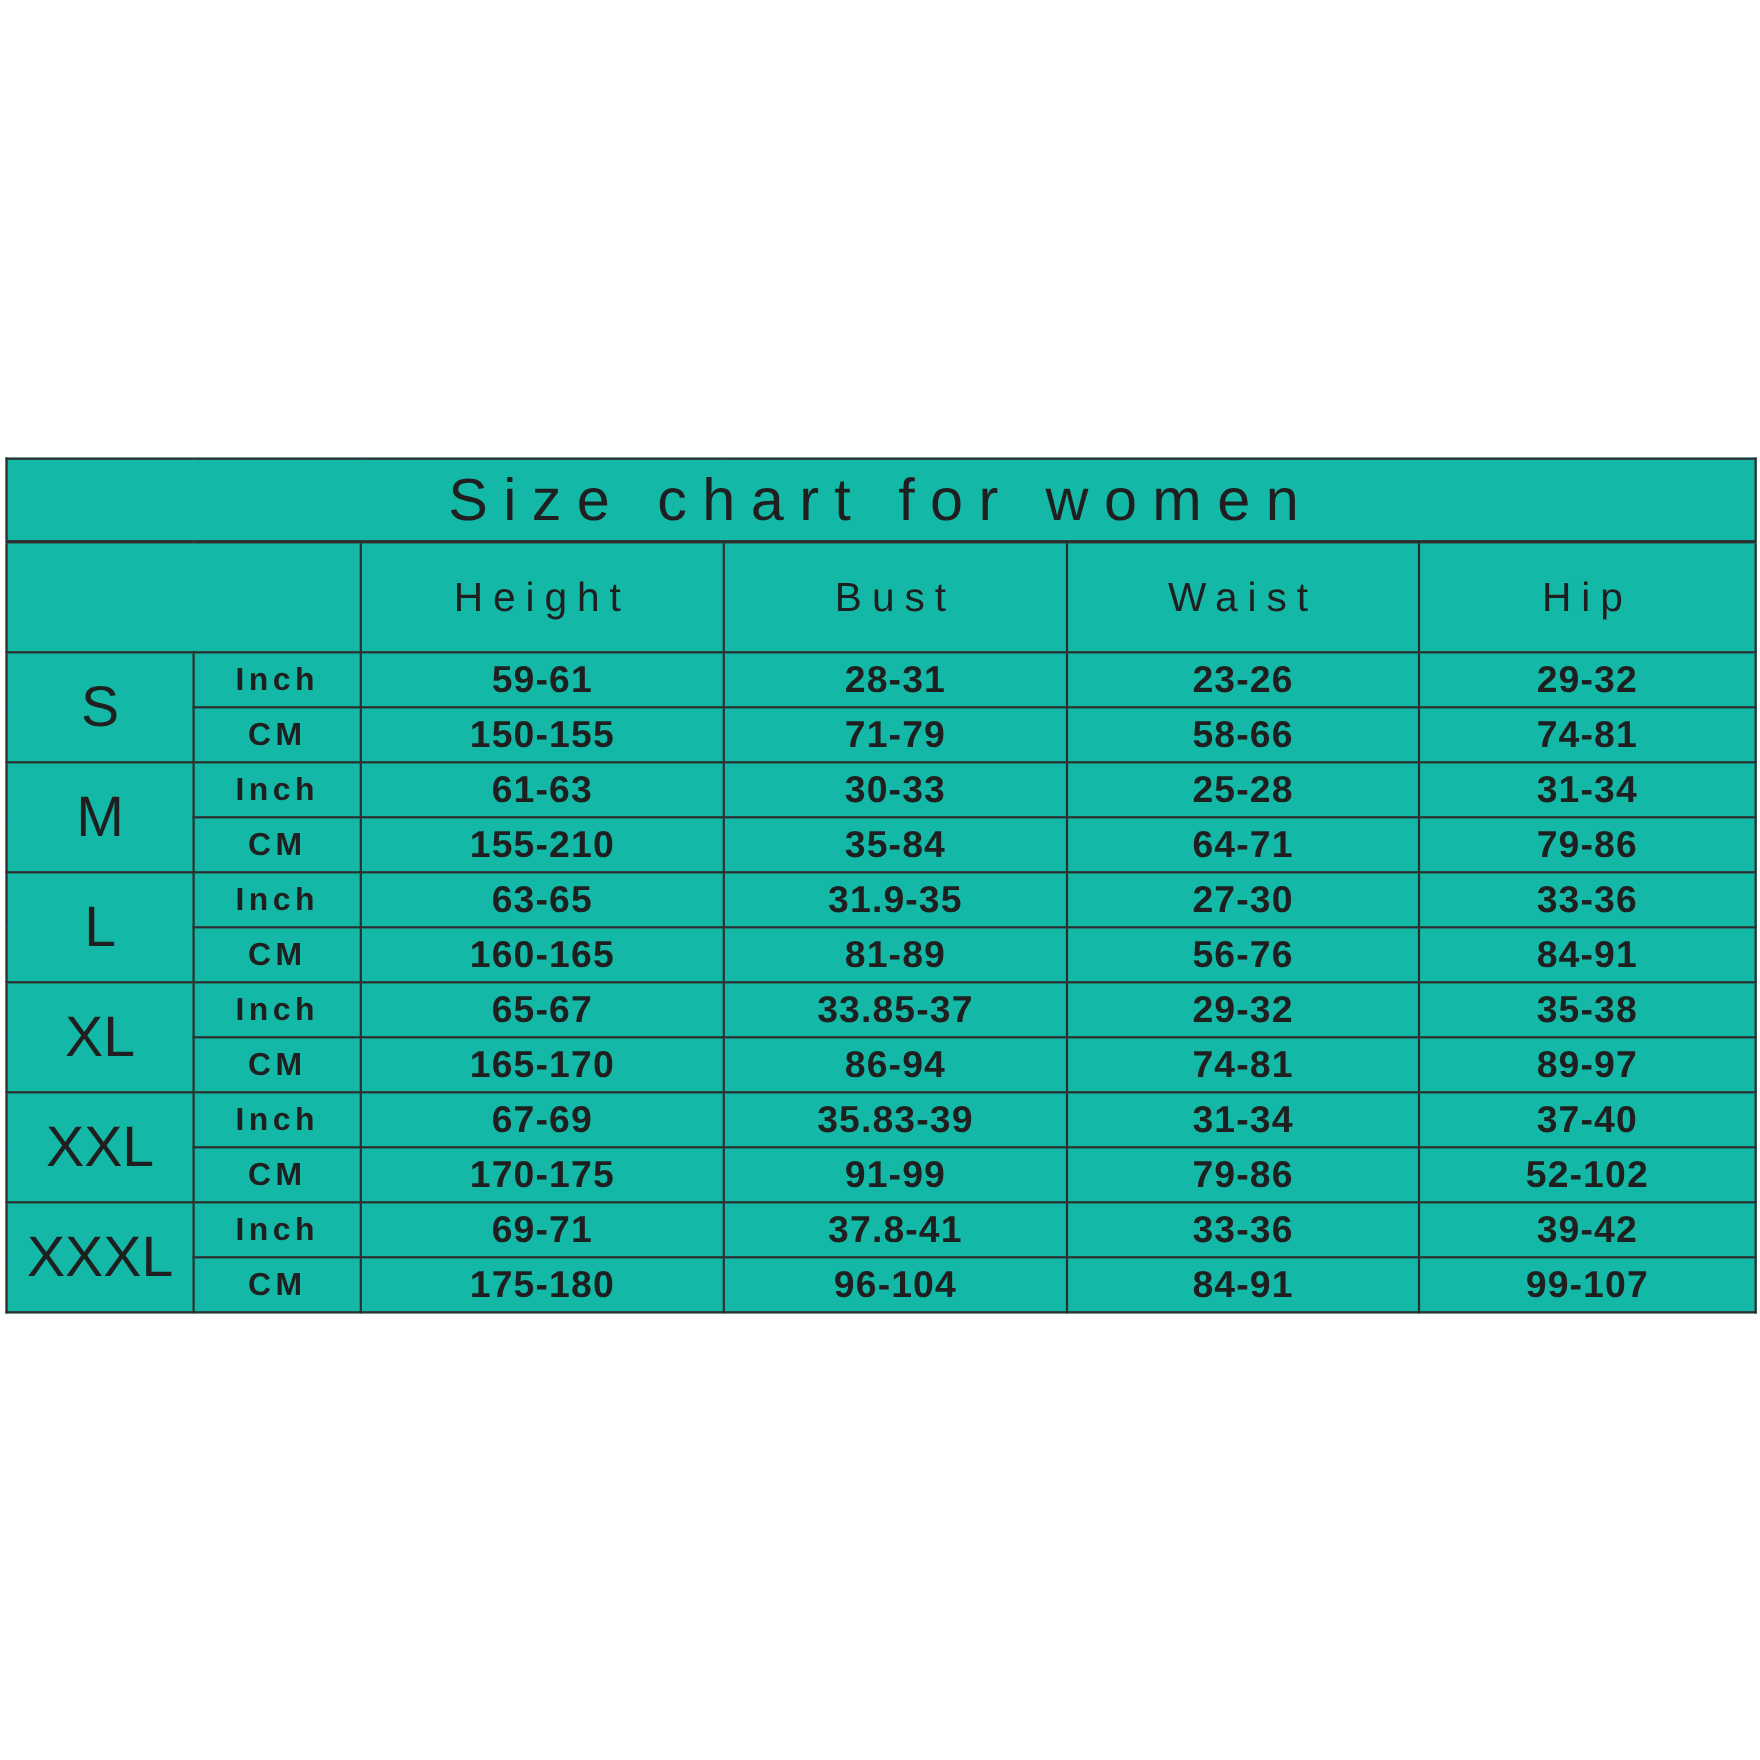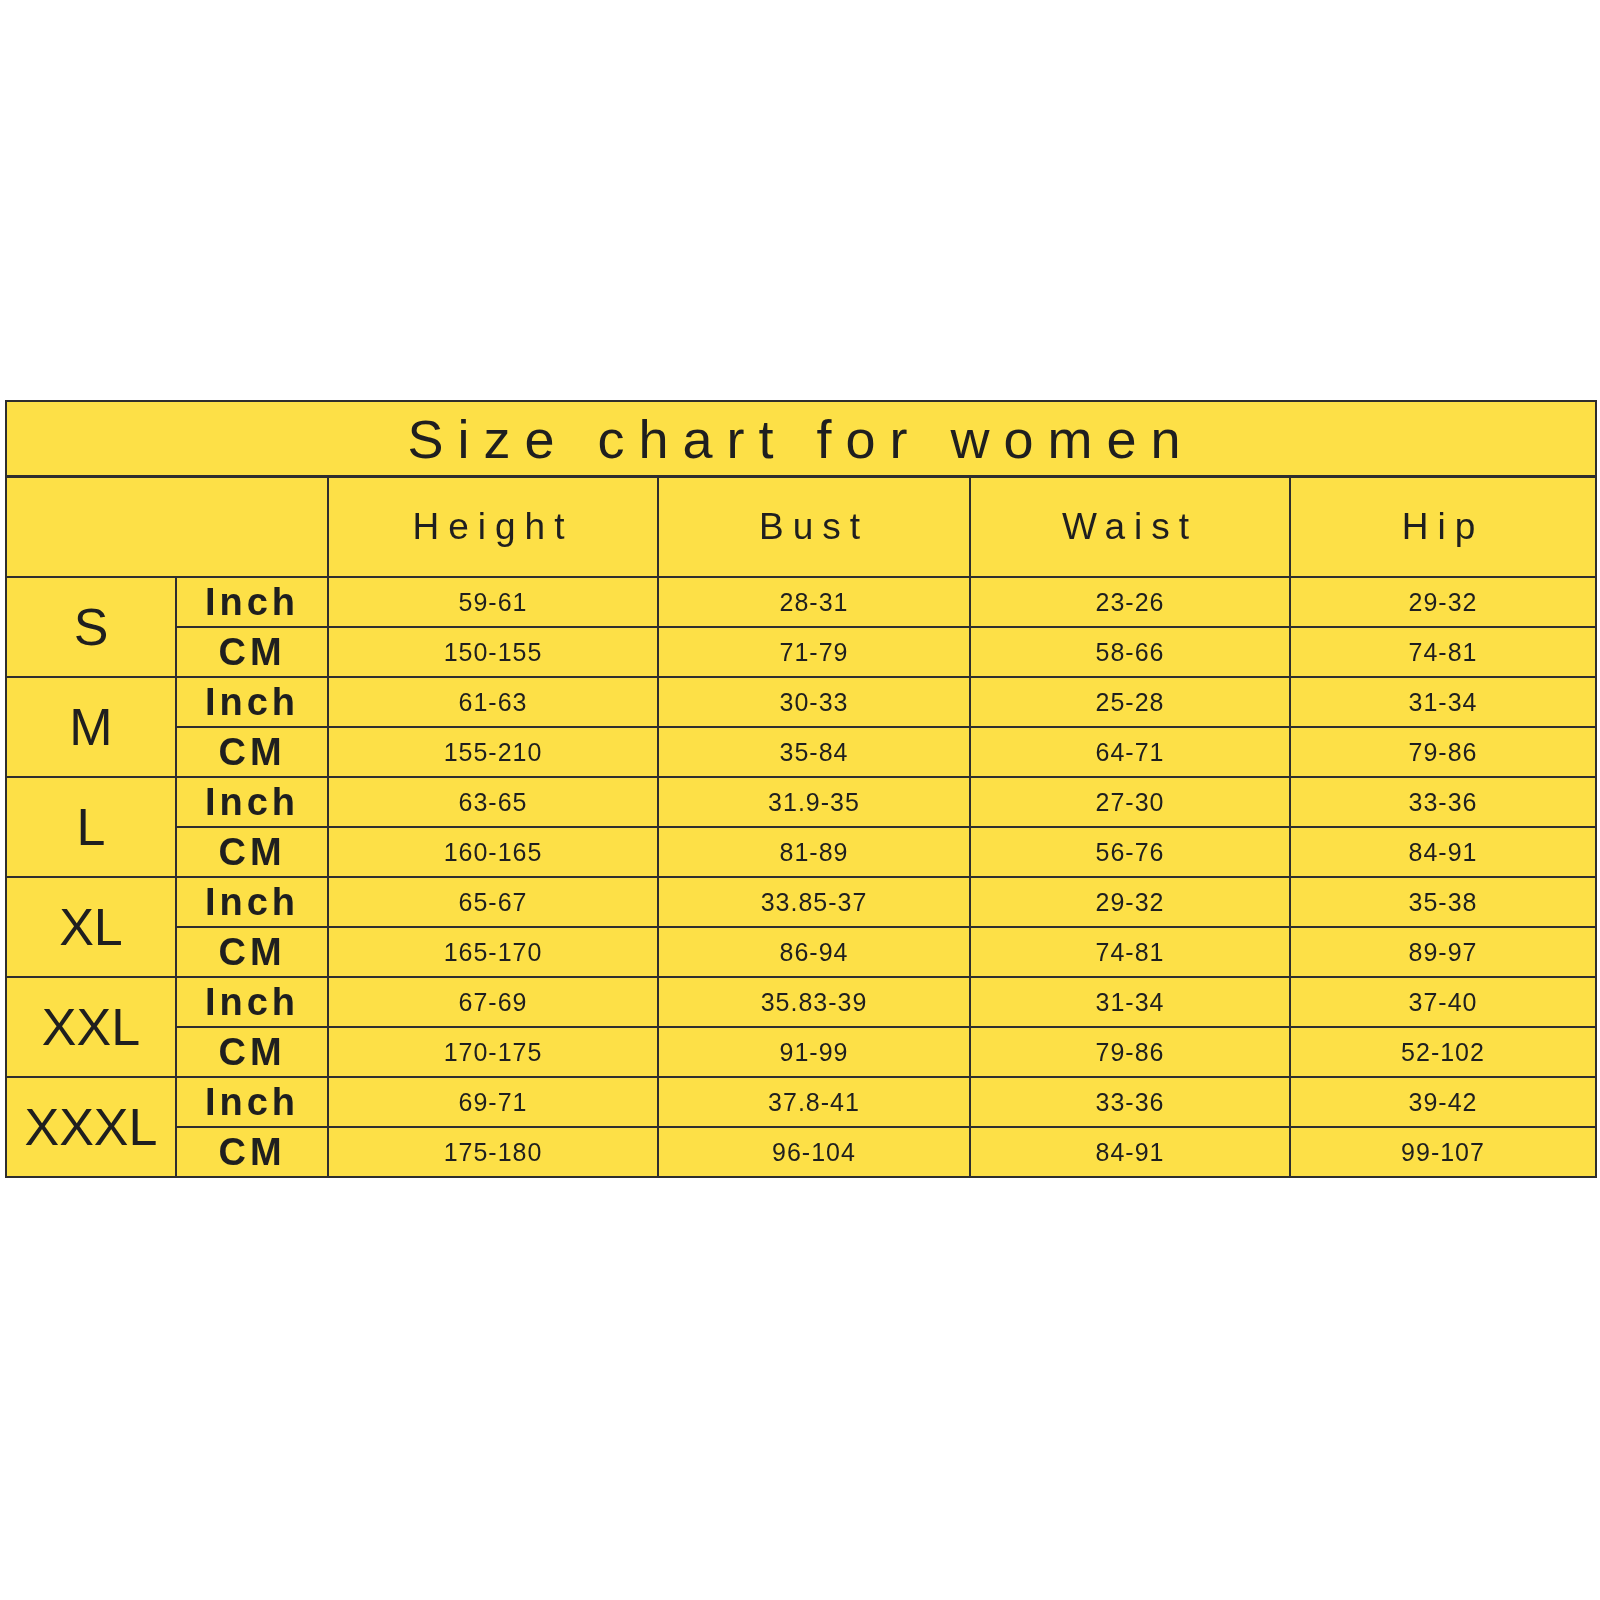--- a/index.html
+++ b/index.html
@@ -10,25 +10,25 @@
     width: 1600px;
     height: 1600px;
     background: #ffffff;
     position: relative;
     font-family: "Liberation Sans", sans-serif;
     color: #1f1f1f;
   }
   table.size-chart {
     position: absolute;
     left: 5px;
-    top: 400px;
+    top: 416px;
     width: 1590px;
     border-collapse: collapse;
     table-layout: fixed;
-    background: #fde047;
+    background: #14b8a6;
   }
   table.size-chart td {
     border: 2px solid #2e2e2e;
     text-align: center;
     vertical-align: middle;
     padding: 0;
     white-space: nowrap;
     overflow: hidden;
   }
   tr.title-row td {
@@ -45,27 +45,27 @@
     letter-spacing: 9px;
   }
   tr.data-row {
     height: 50px;
   }
   td.size-cell {
     font-size: 52px;
     font-weight: 400;
   }
   td.unit-cell {
-    font-size: 38px;
+    font-size: 29px;
     font-weight: 700;
     letter-spacing: 4px;
   }
   td.val-cell {
-    font-size: 25px;
-    font-weight: 400;
+    font-size: 34px;
+    font-weight: 700;
     letter-spacing: 1px;
   }
 </style>
 </head>
 <body>
 
 <table class="size-chart">
   <colgroup>
     <col style="width:170px">
     <col style="width:152px">

